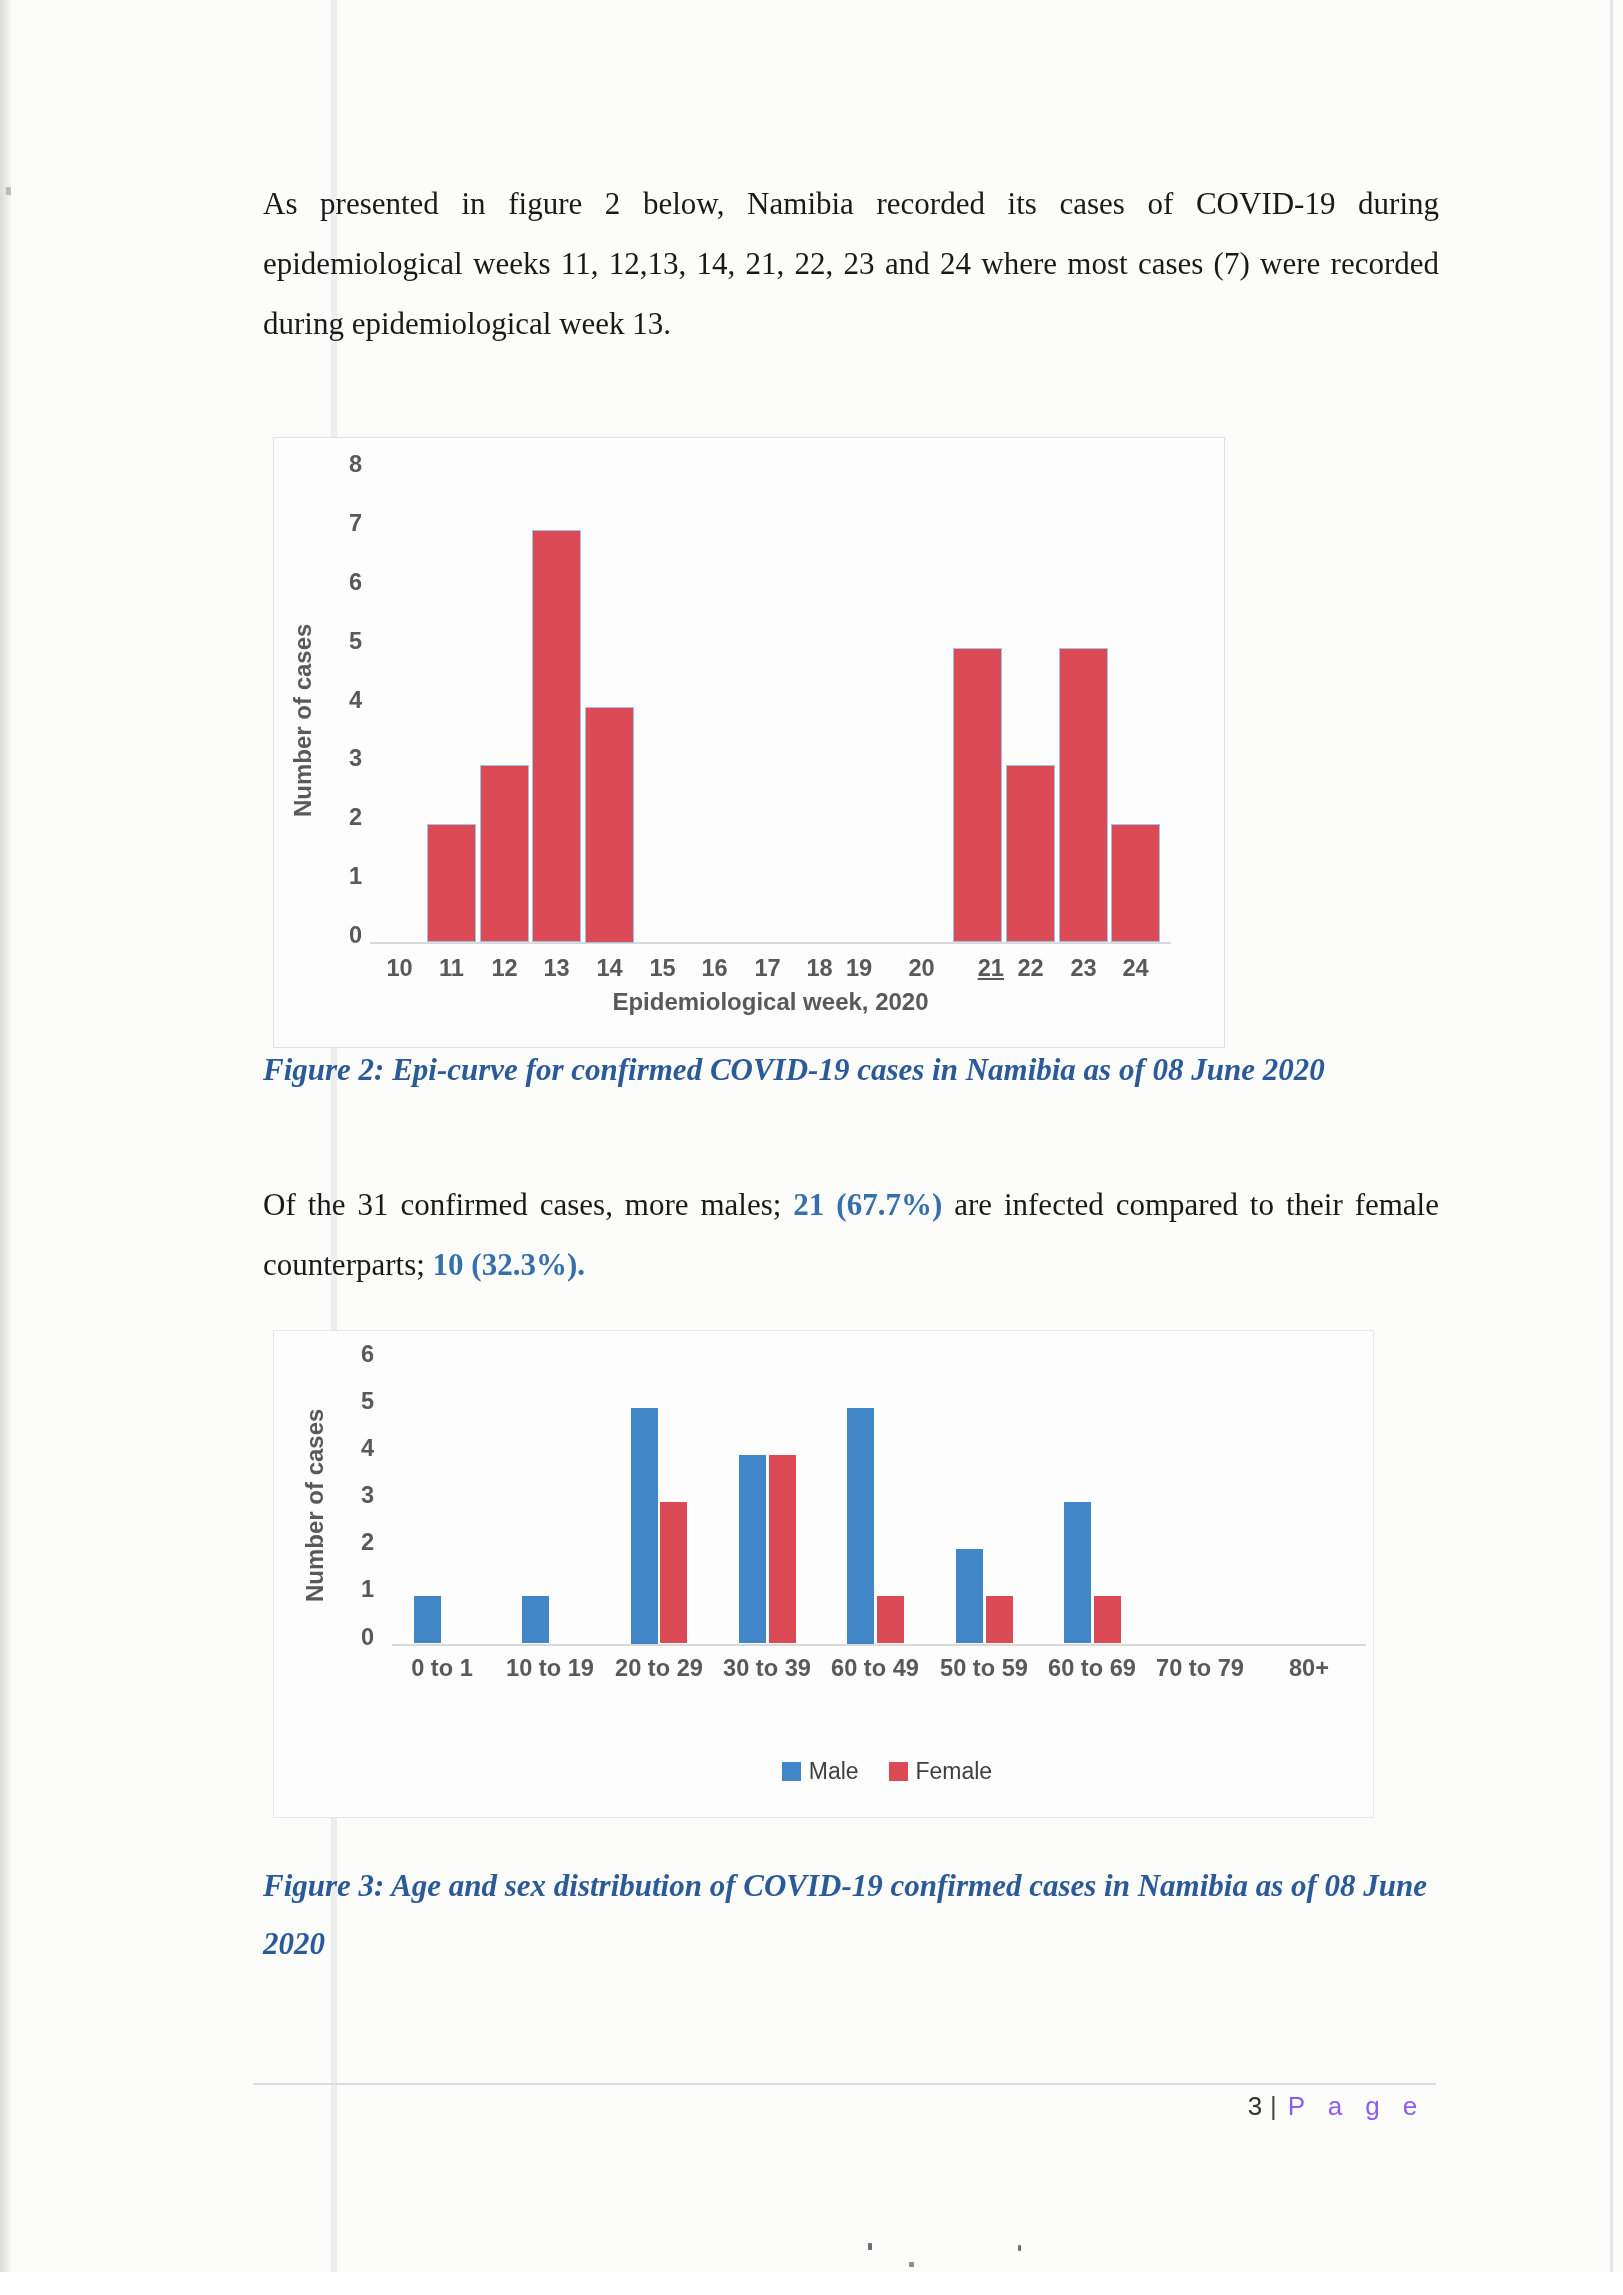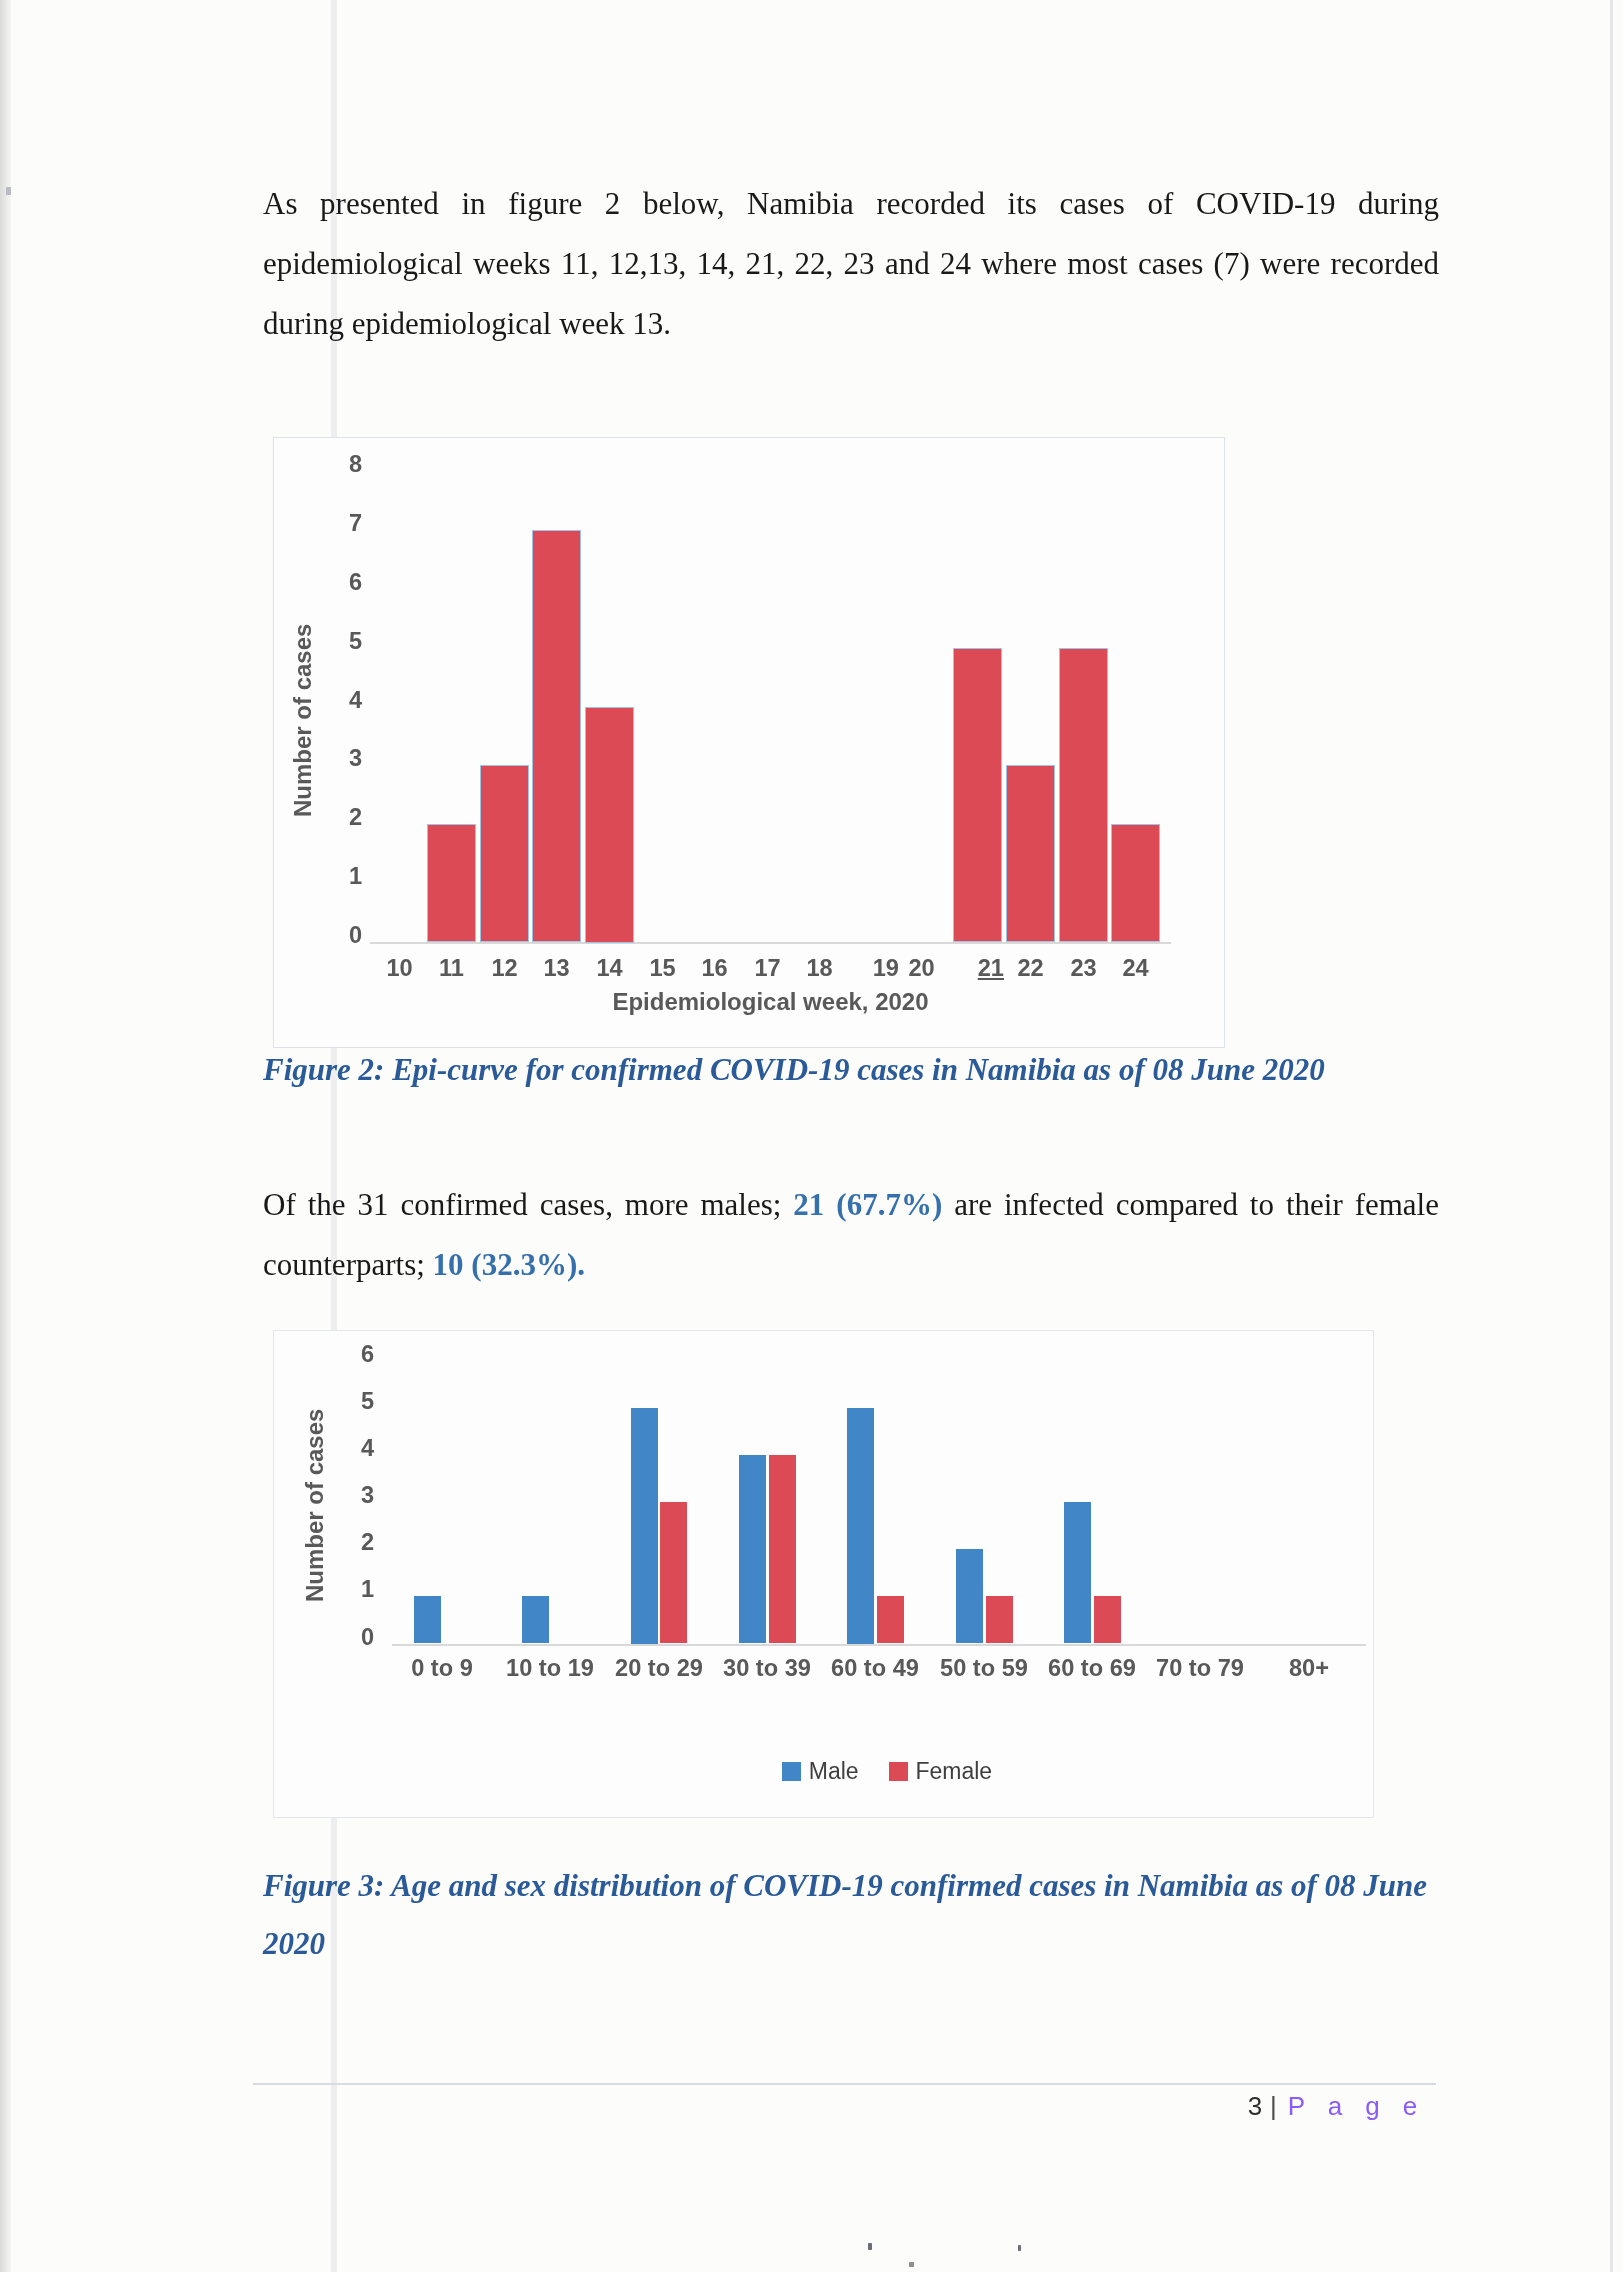--- a/index.html
+++ b/index.html
@@ -85,21 +85,21 @@
       <div class="ticktext" style="position: absolute; left: 204px; top: 515px; width: 53px; text-align: center;">12</div>
       <div style="position: absolute; left: 206px; top: 327px; width: 49px; height: 177px; background: rgb(220, 74, 85); border: 1.6px solid rgb(157, 195, 230); box-sizing: border-box;"></div>
       <div class="ticktext" style="position: absolute; left: 256px; top: 515px; width: 53px; text-align: center;">13</div>
       <div style="position: absolute; left: 258px; top: 92px; width: 49px; height: 412px; background: rgb(220, 74, 85); border: 1.6px solid rgb(157, 195, 230); box-sizing: border-box;"></div>
       <div class="ticktext" style="position: absolute; left: 309px; top: 515px; width: 53px; text-align: center;">14</div>
       <div style="position: absolute; left: 311px; top: 269px; width: 49px; height: 236px; background: rgb(220, 74, 85); border: 1.6px solid rgb(157, 195, 230); box-sizing: border-box;"></div>
       <div class="ticktext" style="position: absolute; left: 362px; top: 515px; width: 53px; text-align: center;">15</div>
       <div class="ticktext" style="position: absolute; left: 414px; top: 515px; width: 53px; text-align: center;">16</div>
       <div class="ticktext" style="position: absolute; left: 467px; top: 515px; width: 53px; text-align: center;">17</div>
       <div class="ticktext" style="position: absolute; left: 519px; top: 515px; width: 53px; text-align: center;">18</div>
-      <div class="ticktext" style="position: absolute; left: 572px; top: 515px; width: 53px; text-align: right;">19</div>
+      <div class="ticktext" style="position: absolute; left: 572px; top: 515px; width: 53px; text-align: left;">19</div>
       <div class="ticktext" style="position: absolute; left: 621px; top: 515px; width: 53px; text-align: center;">20</div>
       <div class="ticktext" style="position: absolute; left: 677px; top: 515px; width: 53px; text-align: right; text-decoration: underline;">21</div>
       <div style="position: absolute; left: 679px; top: 210px; width: 49px; height: 294px; background: rgb(220, 74, 85); border: 1.6px solid rgb(157, 195, 230); box-sizing: border-box;"></div>
       <div class="ticktext" style="position: absolute; left: 730px; top: 515px; width: 53px; text-align: center;">22</div>
       <div style="position: absolute; left: 732px; top: 327px; width: 49px; height: 177px; background: rgb(220, 74, 85); border: 1.6px solid rgb(157, 195, 230); box-sizing: border-box;"></div>
       <div class="ticktext" style="position: absolute; left: 783px; top: 515px; width: 53px; text-align: center;">23</div>
       <div style="position: absolute; left: 785px; top: 210px; width: 49px; height: 294px; background: rgb(220, 74, 85); border: 1.6px solid rgb(157, 195, 230); box-sizing: border-box;"></div>
       <div class="ticktext" style="position: absolute; left: 835px; top: 515px; width: 53px; text-align: center;">24</div>
       <div style="position: absolute; left: 837px; top: 386px; width: 49px; height: 118px; background: rgb(220, 74, 85); border: 1.6px solid rgb(157, 195, 230); box-sizing: border-box;"></div>
       <div class="axistitle" style="position: absolute; left: 96px; top: 548px; width: 801px; text-align: center;">Epidemiological week, 2020</div>
@@ -112,21 +112,21 @@
   <figure class="chartbox" id="chart2" style="left:273px;top:1330px;width:1101px;height:488px;border-color:#e4e8ec;">
       <div style="position: absolute; left: 118px; top: 313px; width: 974px; height: 2.4px; background: rgb(217, 217, 217);"></div>
       <div class="ticktext" style="position: absolute; left: 53px; top: 291px; width: 47px; text-align: right;">0</div>
       <div class="ticktext" style="position: absolute; left: 53px; top: 243px; width: 47px; text-align: right;">1</div>
       <div class="ticktext" style="position: absolute; left: 53px; top: 196px; width: 47px; text-align: right;">2</div>
       <div class="ticktext" style="position: absolute; left: 53px; top: 149px; width: 47px; text-align: right;">3</div>
       <div class="ticktext" style="position: absolute; left: 53px; top: 102px; width: 47px; text-align: right;">4</div>
       <div class="ticktext" style="position: absolute; left: 53px; top: 55px; width: 47px; text-align: right;">5</div>
       <div class="ticktext" style="position: absolute; left: 53px; top: 7.9px; width: 47px; text-align: right;">6</div>
       <div class="axistitle vert" style="position: absolute; left: 25px; top: 75px; height: 198px; text-align: center;">Number of cases</div>
-      <div class="ticktext" style="position: absolute; left: 114px; top: 322px; width: 108px; text-align: center;">0 to 9</div>
+      <div class="ticktext" style="position: absolute; left: 114px; top: 322px; width: 108px; text-align: center;">0 to 1</div>
       <div style="position: absolute; left: 140px; top: 265px; width: 27px; height: 47px; background: rgb(65, 134, 198);"></div>
       <div class="ticktext" style="position: absolute; left: 222px; top: 322px; width: 108px; text-align: center;">10 to 19</div>
       <div style="position: absolute; left: 248px; top: 265px; width: 27px; height: 47px; background: rgb(65, 134, 198);"></div>
       <div class="ticktext" style="position: absolute; left: 331px; top: 322px; width: 108px; text-align: center;">20 to 29</div>
       <div style="position: absolute; left: 357px; top: 77px; width: 27px; height: 236px; background: rgb(65, 134, 198);"></div>
       <div style="position: absolute; left: 386px; top: 171px; width: 27px; height: 141px; background: rgb(220, 74, 85);"></div>
       <div class="ticktext" style="position: absolute; left: 439px; top: 322px; width: 108px; text-align: center;">30 to 39</div>
       <div style="position: absolute; left: 465px; top: 124px; width: 27px; height: 188px; background: rgb(65, 134, 198);"></div>
       <div style="position: absolute; left: 495px; top: 124px; width: 27px; height: 188px; background: rgb(220, 74, 85);"></div>
       <div class="ticktext" style="position: absolute; left: 547px; top: 322px; width: 108px; text-align: center;">60 to 49</div>

